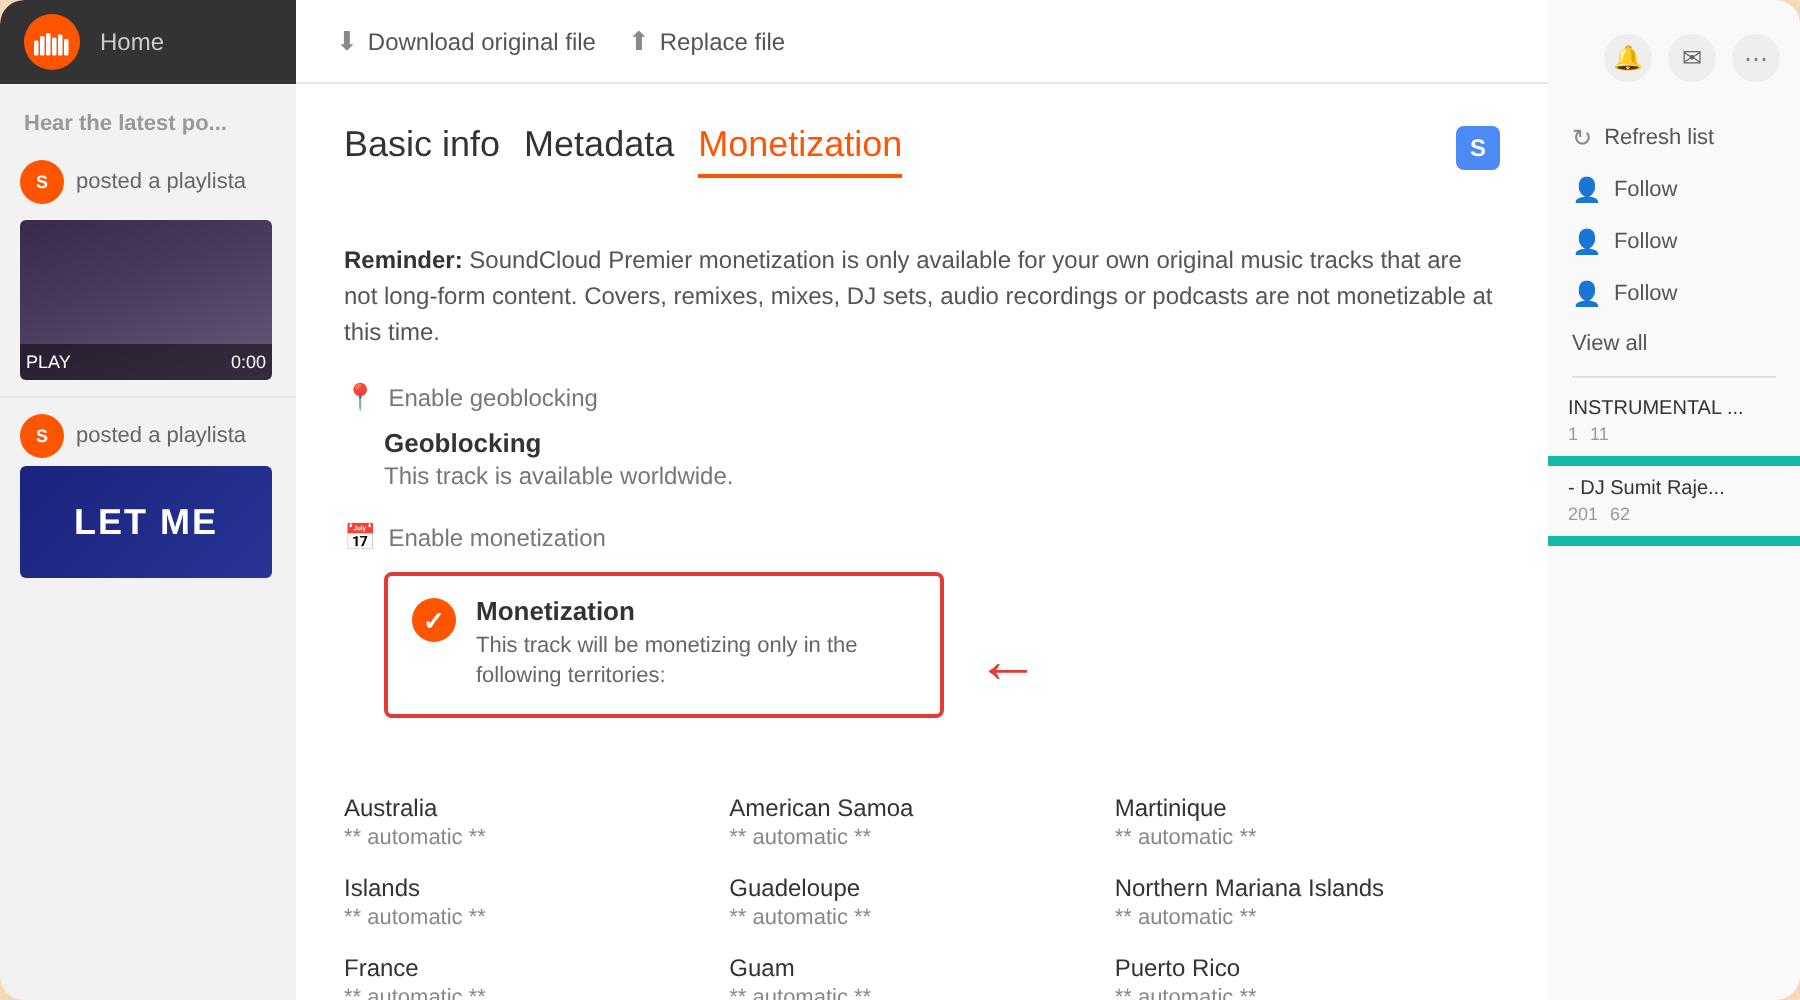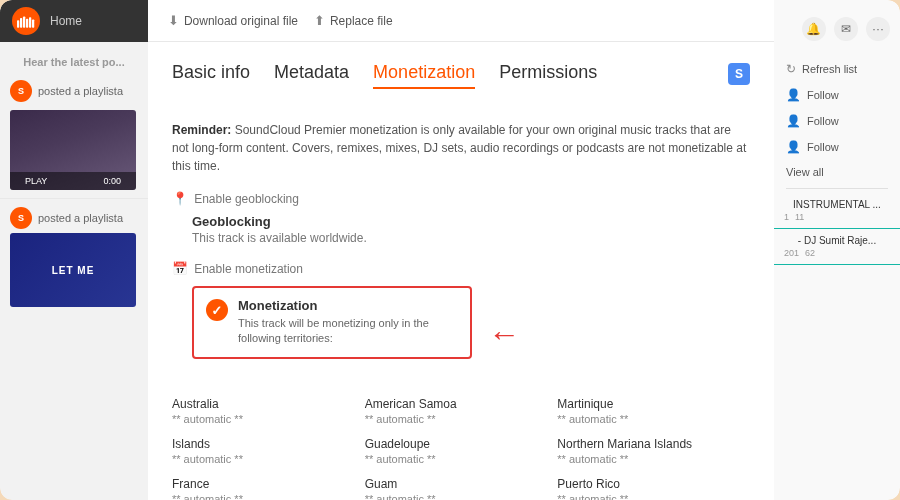--- a/index.html
+++ b/index.html
@@ -47,21 +47,20 @@
     .sidebar-home-btn {
       color: #ccc;
       font-size: 12px;
       font-weight: 500;
     }
 
     .sidebar-content {
       flex: 1;
       padding: 8px 0;
       overflow: hidden;
-      text-align: center;
     }
 
     .sidebar-section-title {
       font-size: 11px;
       color: #999;
       padding: 6px 12px 4px;
       font-weight: 600;
     }
 
     .feed-post {
@@ -103,44 +102,44 @@
       position: relative;
       margin-top: 4px;
     }
 
     .feed-thumb-overlay {
       position: absolute;
       bottom: 0;
       left: 0;
       right: 0;
       background: rgba(0,0,0,0.5);
-      padding: 4px 15px;
+      padding: 4px 3px;
       display: flex;
       justify-content: space-between;
       font-size: 9px;
       color: #fff;
     }
 
     .feed-post2 {
       padding: 8px 10px;
       display: flex;
       flex-direction: column;
       gap: 4px;
     }
 
     .feed-thumb2 {
       width: 126px;
-      height: 74px;
+      height: 56px;
       background: linear-gradient(135deg, #1a237e 0%, #283593 100%);
       border-radius: 3px;
       display: flex;
       align-items: center;
       justify-content: center;
       color: white;
-      font-size: 10px;
+      font-size: 18px;
       font-weight: bold;
       letter-spacing: 1px;
     }
 
     
     .right-sidebar {
       width: 126px;
       background: #f9f9f9;
       height: 500px;
       border-radius: 0 12px 12px 0;
@@ -194,22 +193,21 @@
     .right-divider {
       height: 1px;
       background: #e0e0e0;
       margin: 4px 12px;
     }
 
     .right-track-item {
       padding: 6px 10px;
       font-size: 10px;
       color: #777;
-      border-bottom: 1px solid #14b8a6;
-      text-align: center;
+      border-bottom: 5px solid #14b8a6;
     }
 
     .right-track-title {
       font-size: 10px;
       color: #333;
       font-weight: 500;
       white-space: nowrap;
       overflow: hidden;
       text-overflow: ellipsis;
     }
@@ -484,25 +482,24 @@
     </div>
     <div class="toolbar-btn">
       <span class="toolbar-icon">⬆</span>
       <span>Replace file</span>
     </div>
   </div>
 
   <div class="main-body">
 
     <div class="tabs-row">
-      <div class="tabs" style="display:flex;align-items:baseline;gap:24px;flex:1;">
+      <div class="tabs" style="display:flex;align-items:baseline;gap:12px;flex:1;">
         <span class="tab">Basic info</span>
         <span class="tab">Metadata</span>
         <span class="tab active">Monetization</span>
-        <span class="tab">Permissions</span>
         <div style="flex:1;"></div>
         <div class="tab-badge">S</div>
       </div>
     </div>
 
     <div class="reminder">
       <strong>Reminder:</strong><span> SoundCloud Premier monetization is only available for your own original music tracks that are not long-form content. Covers, remixes, mixes, DJ sets, audio recordings or podcasts are not monetizable at this time.</span>
     </div>
 
     <div class="section-row">

